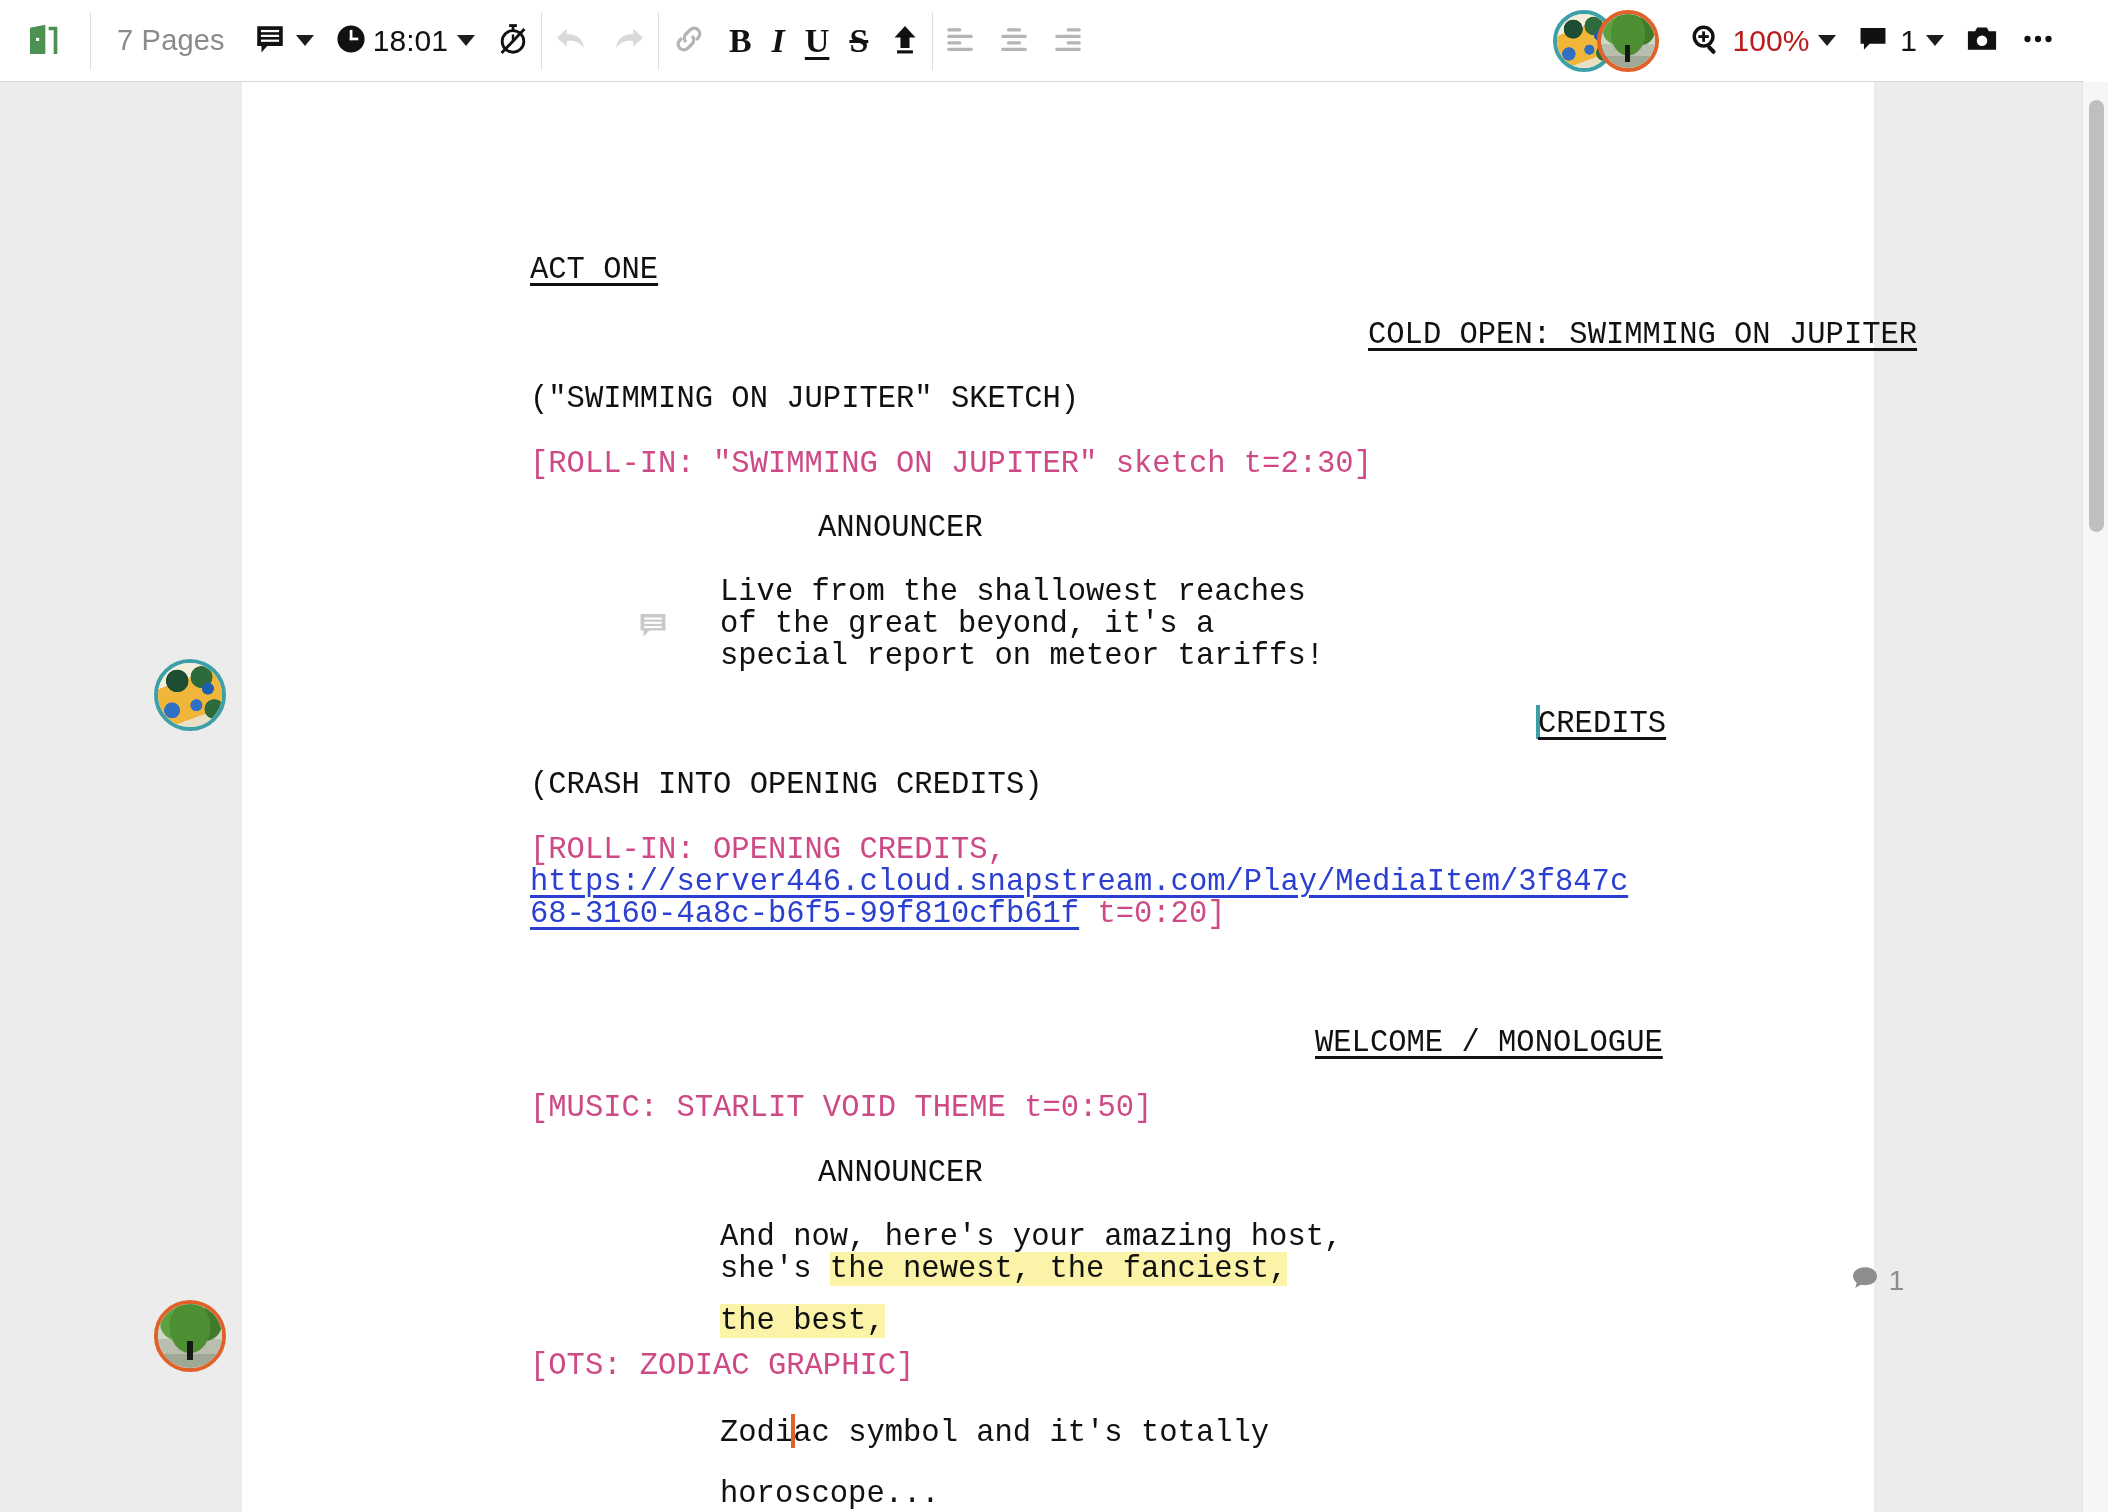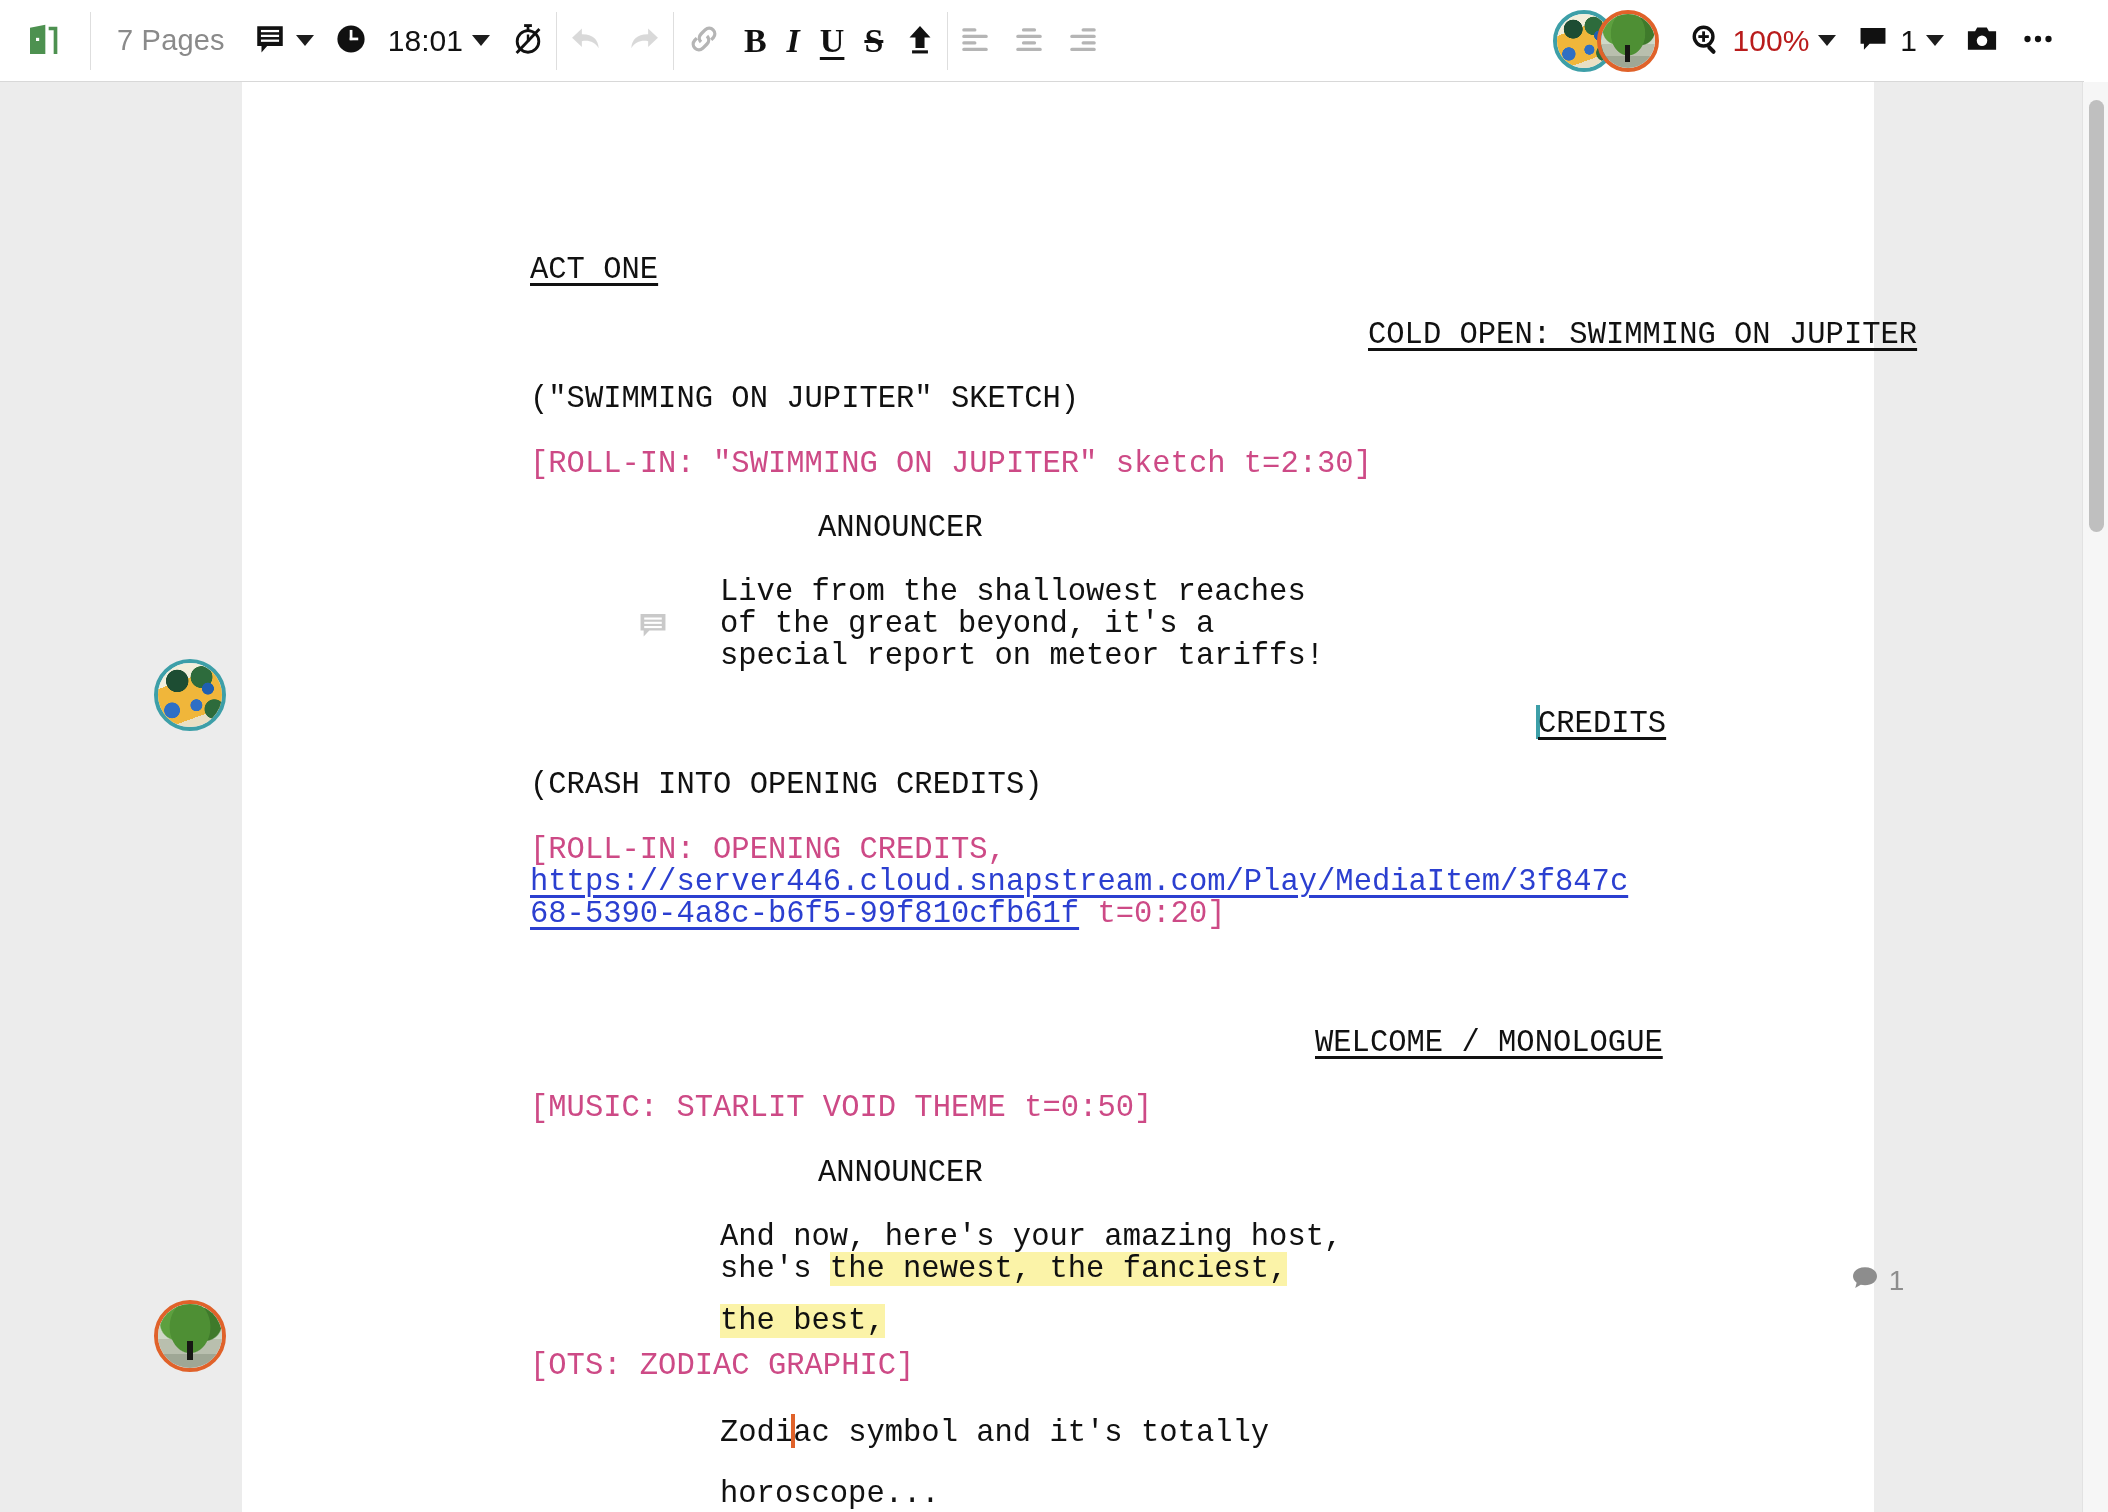--- a/index.html
+++ b/index.html
@@ -55,21 +55,21 @@
     border-left: 9px solid transparent;
     border-right: 9px solid transparent;
     border-top: 11px solid #1d1d1d;
     margin-left: 9px;
     flex: 0 0 auto;
   }
 
   .time-text {
     font-size: 30px;
     color: #111;
-    margin-left: 20px;
+    margin-left: 5px;
     white-space: nowrap;
   }
   .zoom-text {
     font-size: 30px;
     color: #b91c1c;
     margin-left: 10px;
     white-space: nowrap;
   }
   .cmt-count {
     font-size: 30px;
@@ -436,21 +436,21 @@
       <div class="ln" style="left:478px; top:494px;">Live from the shallowest reaches</div>
       <div class="ln" style="left:478px; top:558px;">special report on meteor tariffs!</div>
       <div class="ln" style="left:478px; top:526px;">of the great beyond, it's a</div>
 
       <div class="ln" style="left:1296px; top:623px;"><span class="caret-bar caret-teal"></span><span class="u">CREDITS</span></div>
 
       <div class="ln" style="left:288px; top:687px;">(CRASH INTO OPENING CREDITS)</div>
 
       <div class="ln pink" style="left:288px; top:752px;">[ROLL-IN: OPENING CREDITS,</div>
       <div class="ln link" style="left:288px; top:784px;">https://server446.cloud.snapstream.com/Play/MediaItem/3f847c</div>
-      <div class="ln" style="left:288px; top:816px;"><span class="link">68-5390-4a8c-b6f5-99f810cfb61f</span><span class="pink"> t=0:20]</span></div>
+      <div class="ln" style="left:288px; top:816px;"><span class="link">68-3160-4a8c-b6f5-99f810cfb61f</span><span class="pink"> t=0:20]</span></div>
 
       <div class="ln u" style="left:1073px; top:945px;">WELCOME / MONOLOGUE</div>
 
       <div class="ln pink" style="left:288px; top:1010px;">[MUSIC: STARLIT VOID THEME t=0:50]</div>
 
       <div class="ln" style="left:576px; top:1075px;">ANNOUNCER</div>
 
       <div class="ln" style="left:478px; top:1139px;">And now, here's your amazing host,</div>
       <div class="ln" style="left:478px; top:1171px;"><span>she's </span><span class="hl">the newest, the fanciest,</span></div>
       <div class="ln" style="left:478px; top:1203px;margin-top:20px;"><span class="hl">the best,</span></div>

